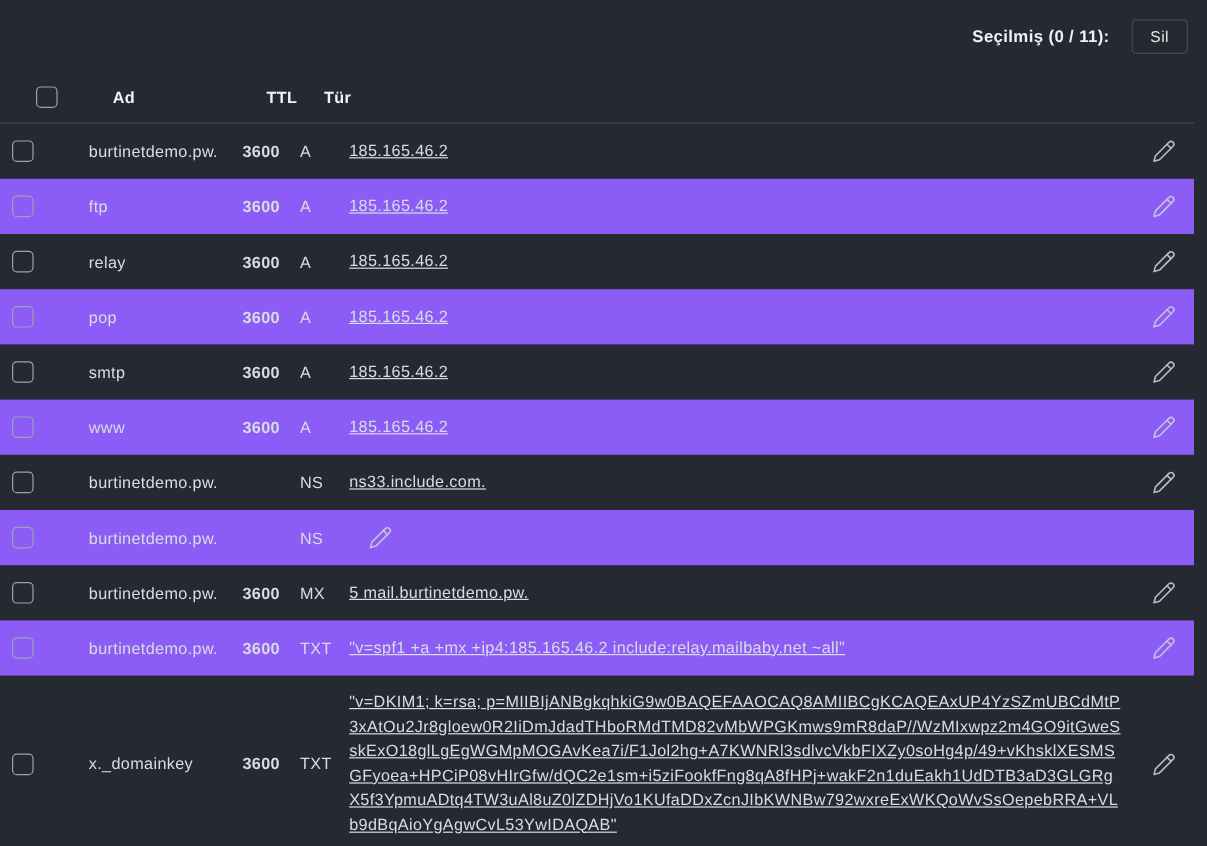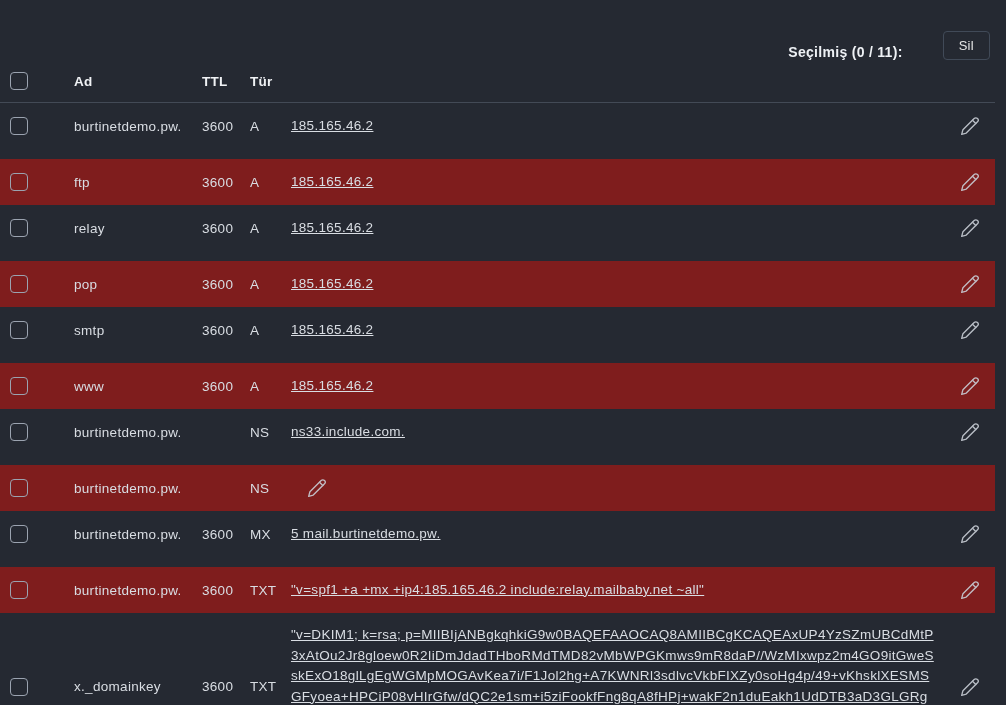--- a/index.html
+++ b/index.html
@@ -8,22 +8,22 @@
     background: #252932;
     font-family: "Liberation Sans", sans-serif;
     overflow: hidden;
     letter-spacing: 0.3px;
   }
   
   .topbar {
     height: 60px;
     display: flex;
     justify-content: flex-end;
-    align-items: flex-end;
-    gap: 40px;
+    align-items: center;
+    gap: 18px;
     padding-right: 16px;
   }
   .selected-label {
     color: #eef1f5;
     font-size: 14px;
     font-weight: 700;
   }
   .btn-delete {
     background: transparent;
     border: 1px solid #414a58;
@@ -35,31 +35,32 @@
     cursor: pointer;
     letter-spacing: 0.3px;
   }
   
   .table { width: 995px; }
   .thead {
     display: flex;
     align-items: center;
     height: 43px;
     border-bottom: 1px solid #434a56;
+    padding-left: 20px;
   }
   .row {
     display: flex;
     align-items: center;
     min-height: 46px;
   }
-  .row.alt { background: #7f1d1d; margin-top: 10px; }
+  .row.alt { background: #8b5cf6; }
   .cell { display: flex; align-items: center; }
   .c-check   { width: 74px; padding-left: 10px; }
   .c-name    { width: 128px; }
-  .c-ttl     { width: 48px; }
+  .c-ttl     { width: 48px; font-weight: bold; }
   .c-type    { width: 41px; }
   .c-value   { flex: 1; padding-right: 8px; }
   .c-actions { width: 51px; justify-content: center; }
   .thead .cell {
     color: #f0f2f5;
     font-size: 13.5px;
     font-weight: 700;
   }
   .row .cell {
     color: #d9dde3;

